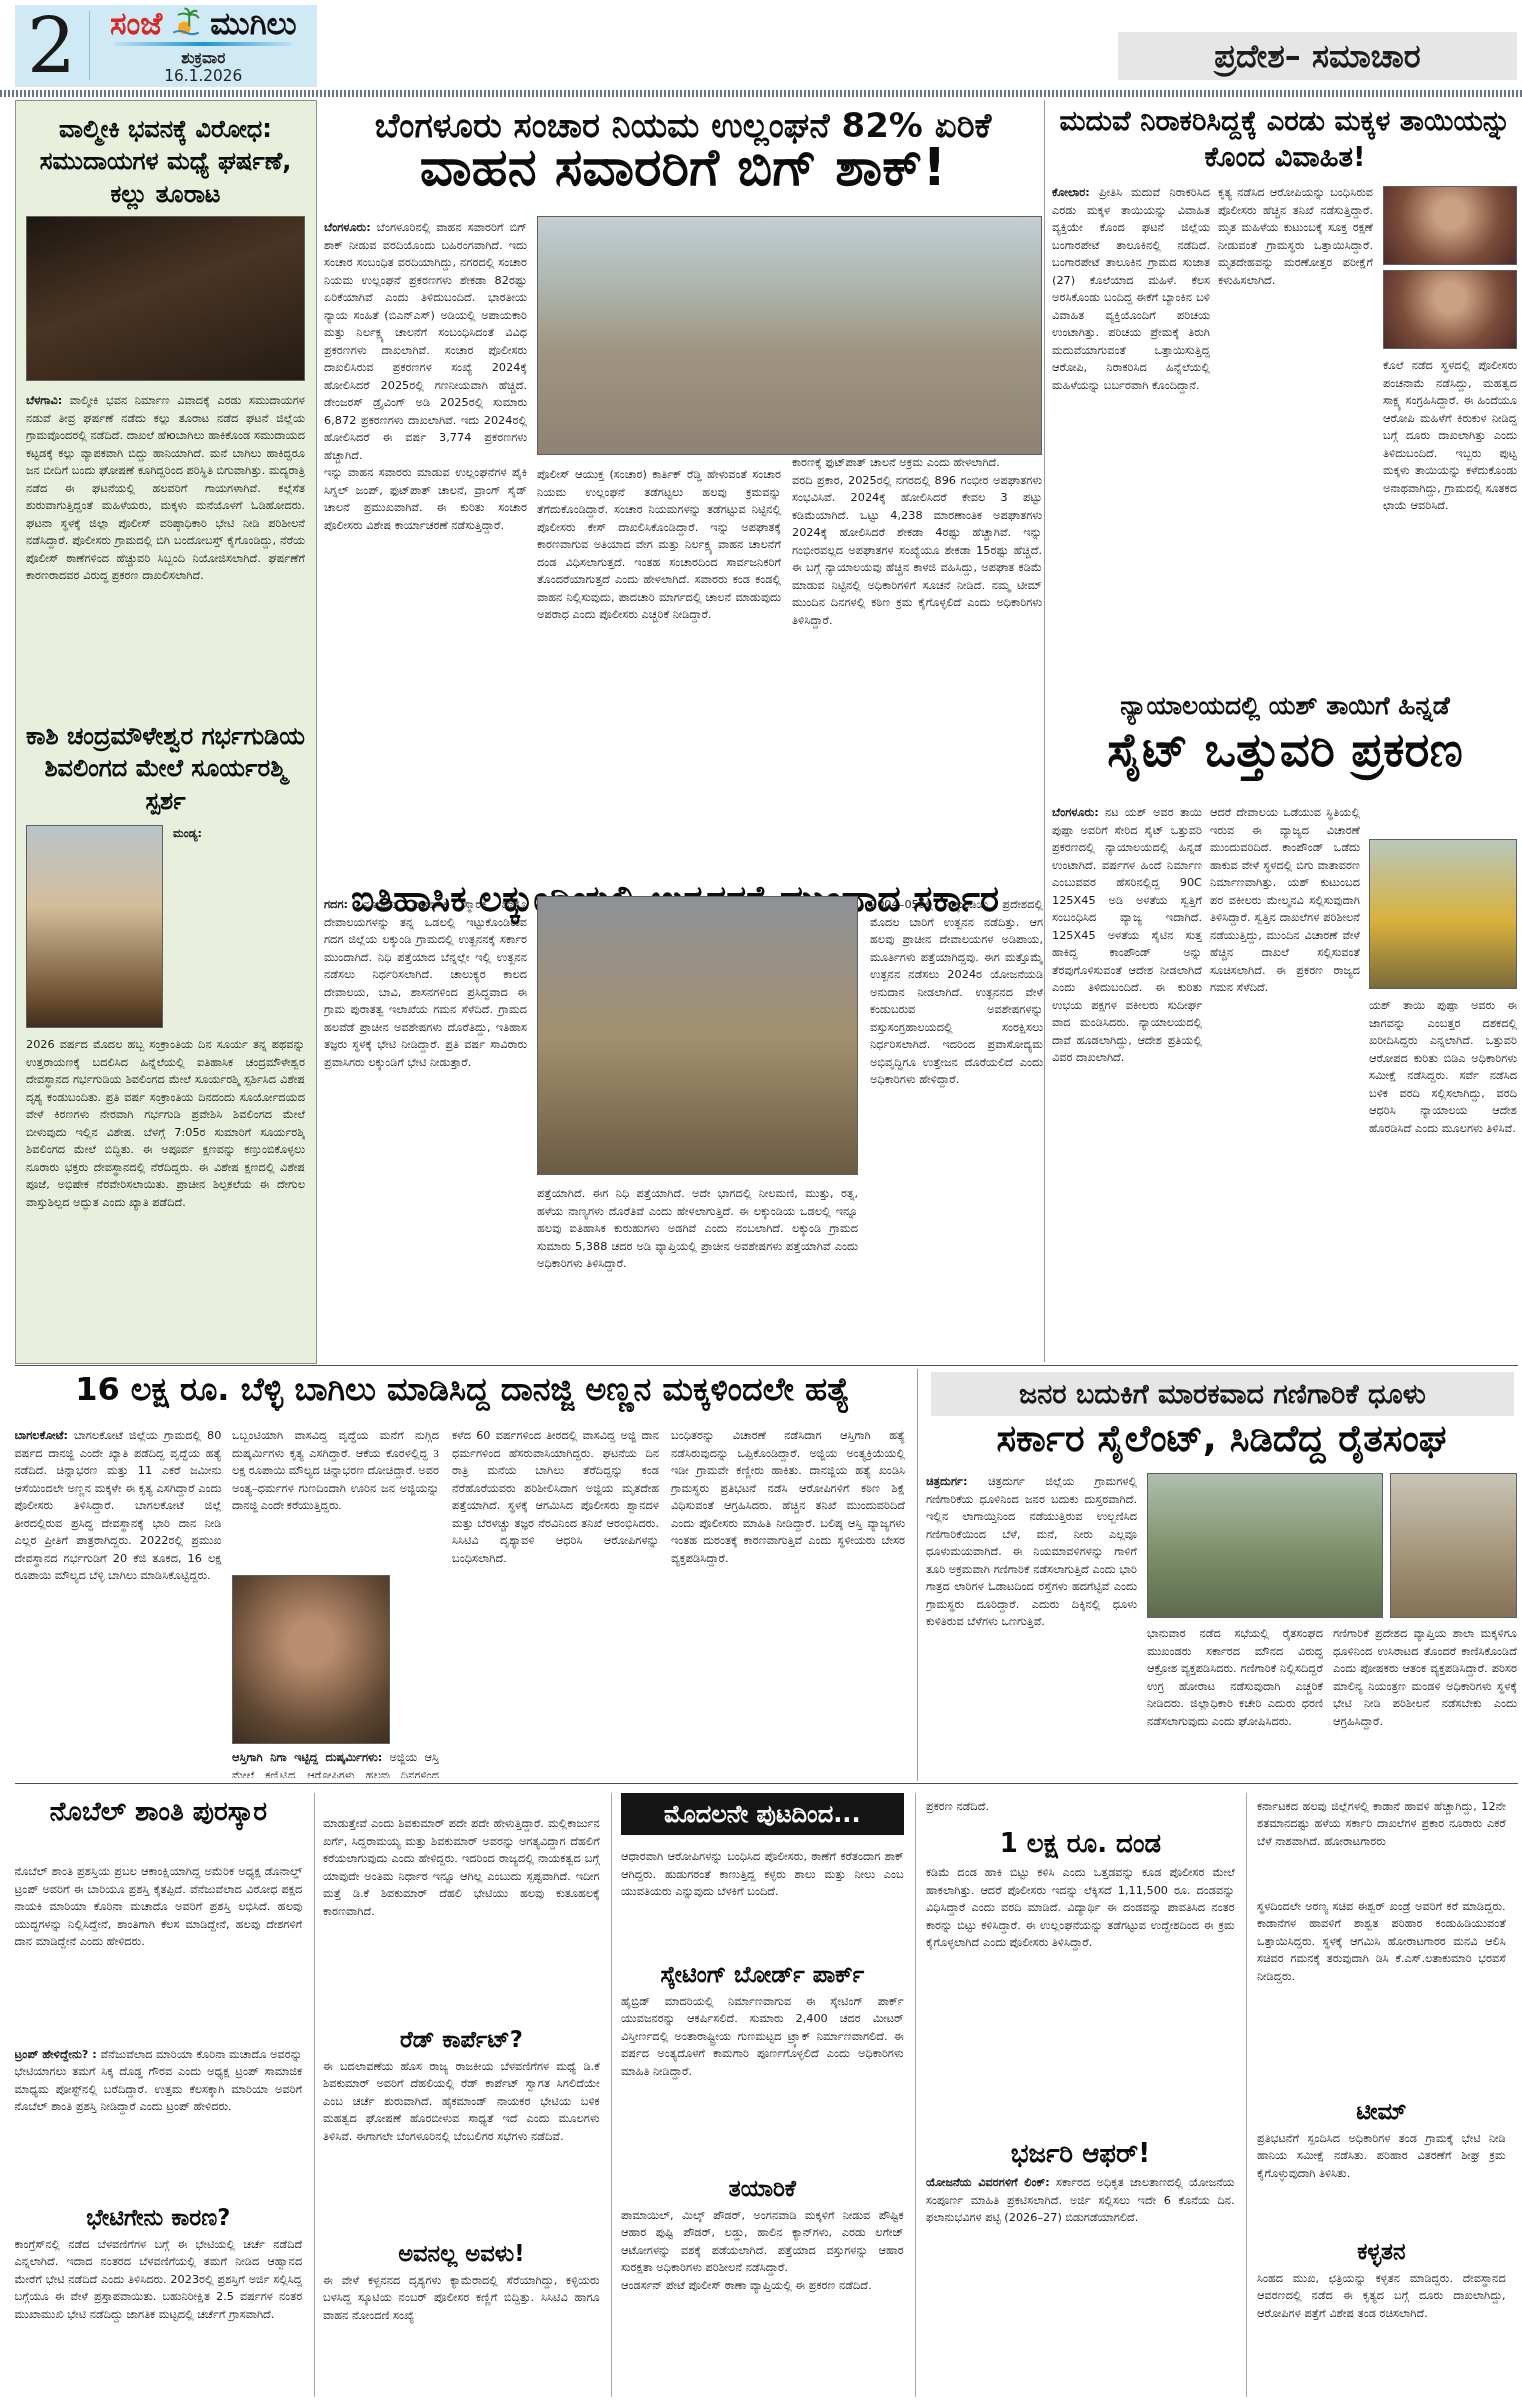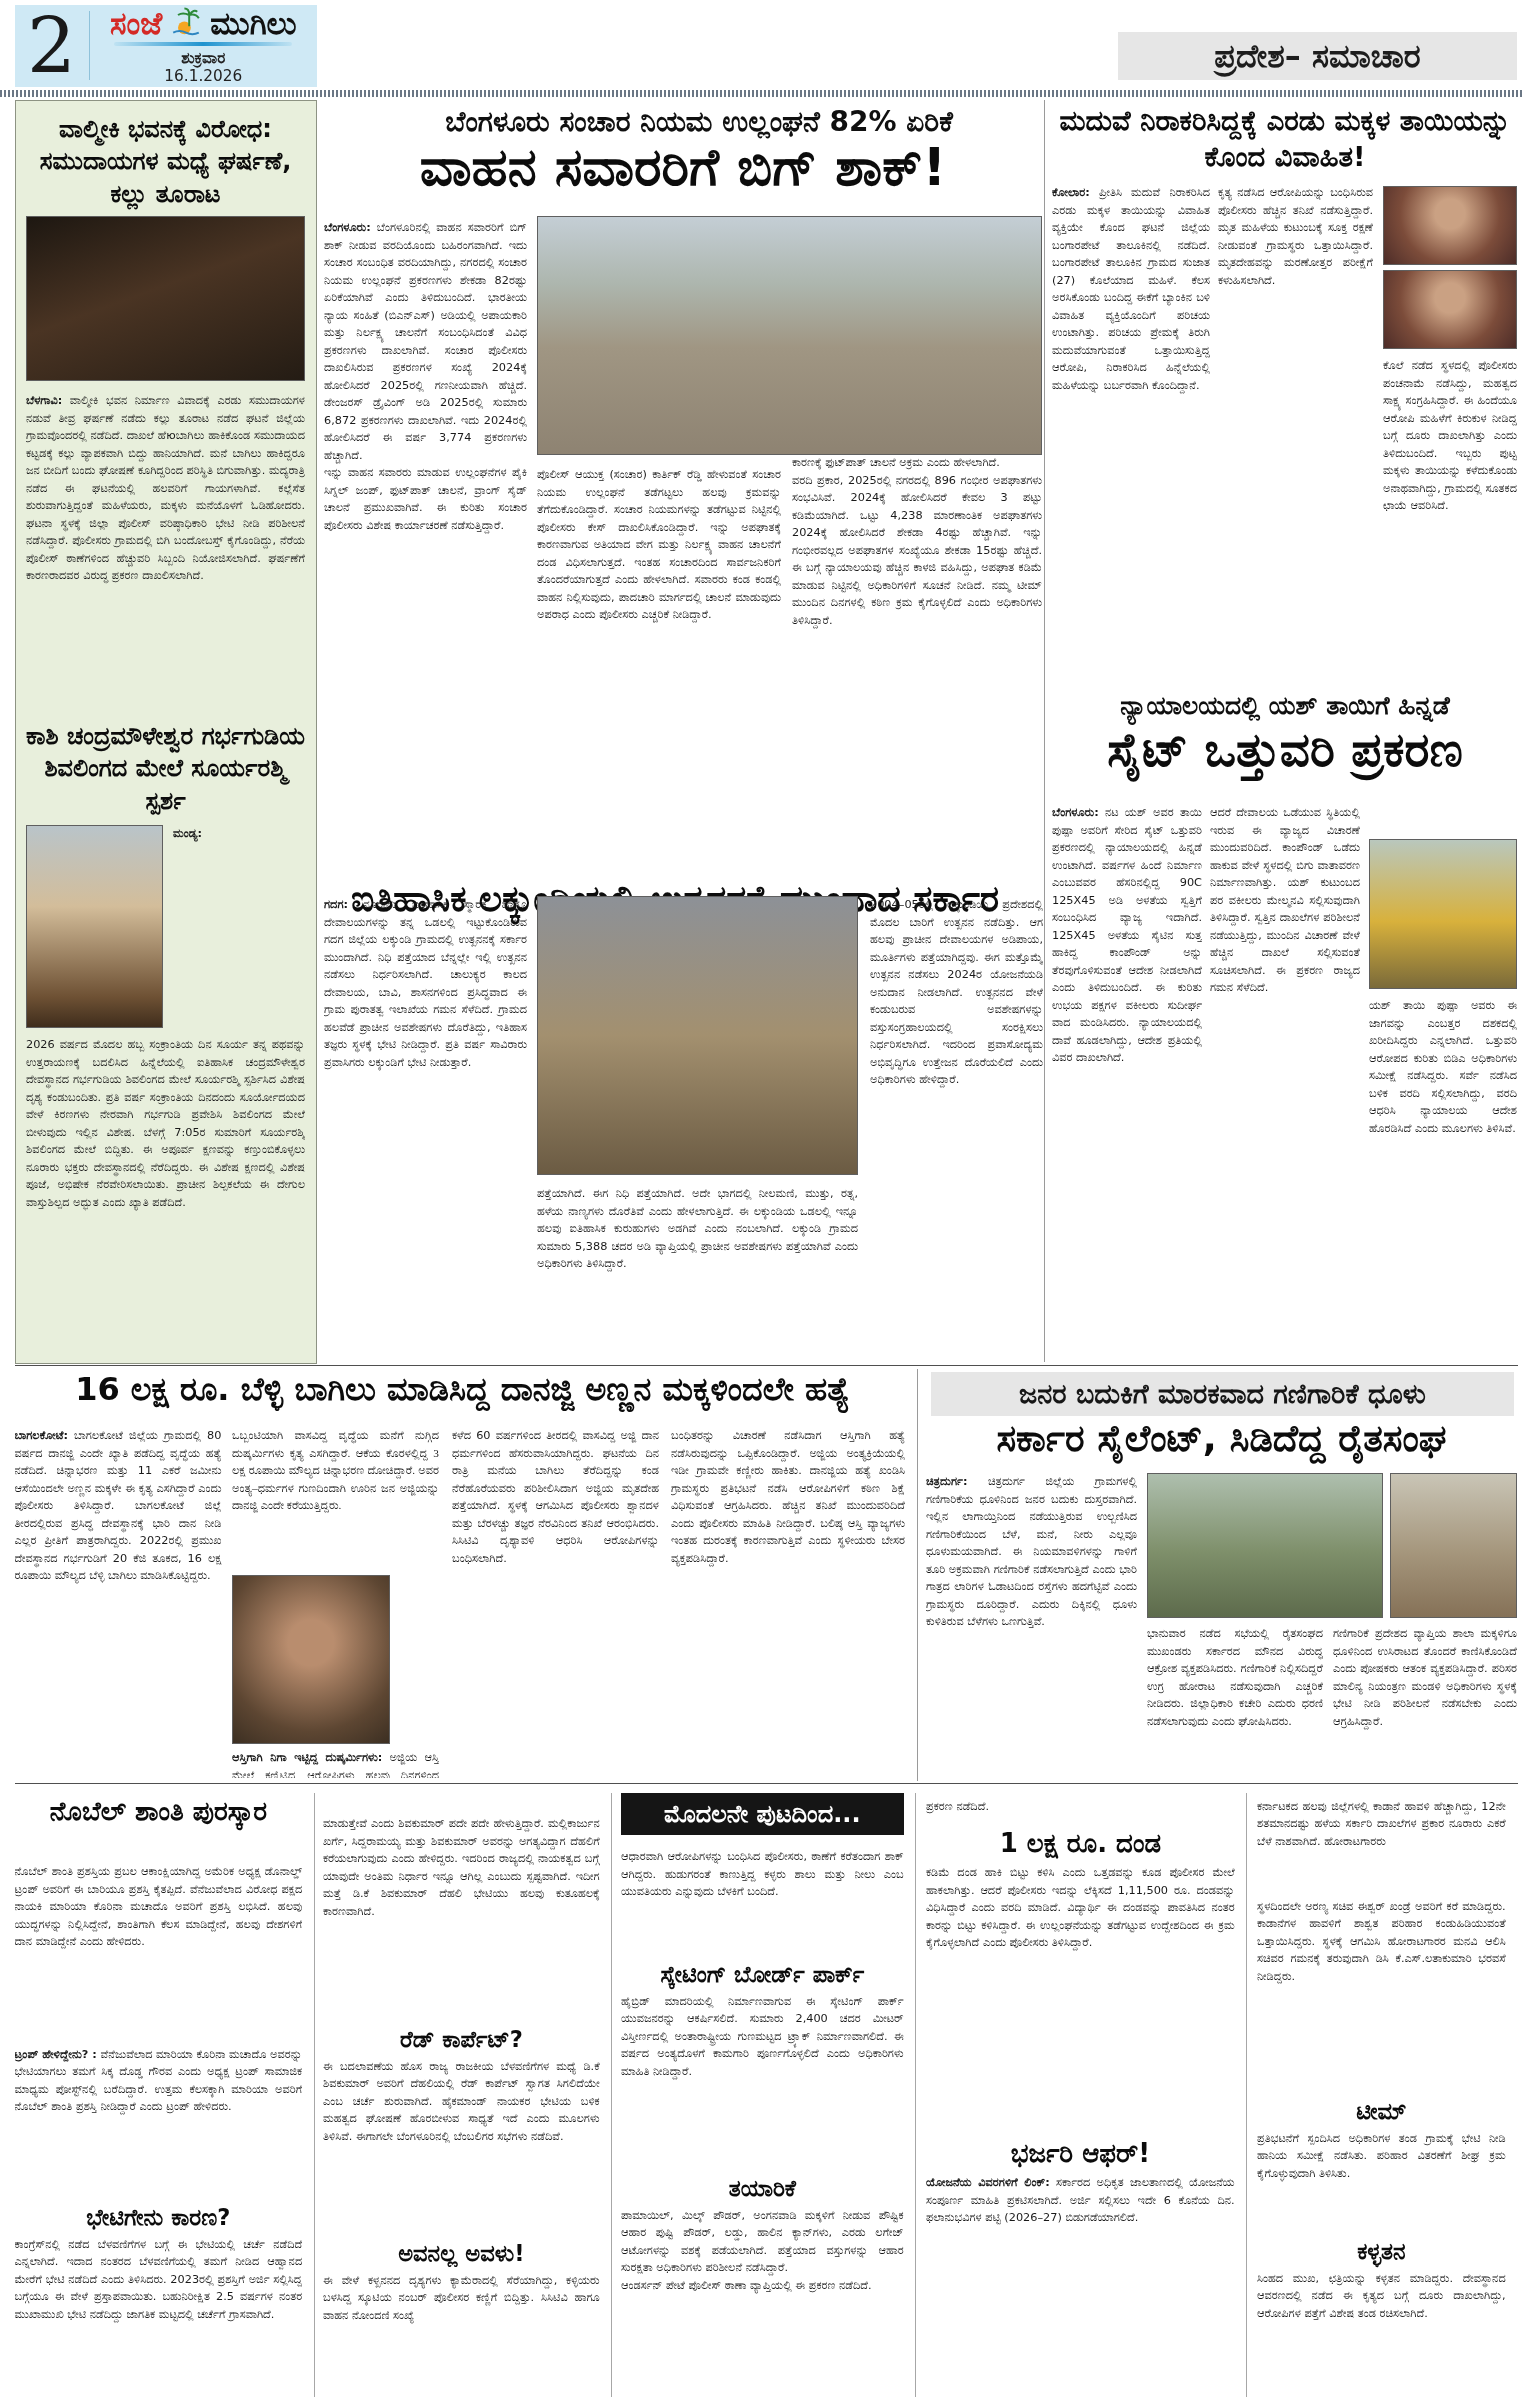--- a/index.html
+++ b/index.html
@@ -87,21 +87,21 @@
   <div class="abs headline" style="left:26px;top:113px;width:279px;font-size:24px;line-height:1.35;">ವಾಲ್ಮೀಕಿ ಭವನಕ್ಕೆ ವಿರೋಧ: ಸಮುದಾಯಗಳ ಮಧ್ಯೆ ಘರ್ಷಣೆ, ಕಲ್ಲು ತೂರಾಟ</div>
   <div class="abs photo ph-clash" style="left:26px;top:216px;width:279px;height:165px;"></div>
   <div class="abs body" style="left:26px;top:392px;width:279px;height:310px;"><b class="lead-b">ಬೆಳಗಾವಿ:</b><span> ವಾಲ್ಮೀಕಿ ಭವನ ನಿರ್ಮಾಣ ವಿವಾದಕ್ಕೆ ಎರಡು ಸಮುದಾಯಗಳ ನಡುವೆ ತೀವ್ರ ಘರ್ಷಣೆ ನಡೆದು ಕಲ್ಲು ತೂರಾಟ ನಡೆದ ಘಟನೆ ಜಿಲ್ಲೆಯ ಗ್ರಾಮವೊಂದರಲ್ಲಿ ನಡೆದಿದೆ. ದಾಖಲೆ ಹೆюಬಾಗಿಲು ಹಾಕಿಕೊಂಡ ಸಮುದಾಯದ ಕಟ್ಟಡಕ್ಕೆ ಕಲ್ಲು ವ್ಯಾಪಕವಾಗಿ ಬಿದ್ದು ಹಾನಿಯಾಗಿದೆ. ಮನೆ ಬಾಗಿಲು ಹಾಕಿದ್ದರೂ ಜನ ಬೀದಿಗೆ ಬಂದು ಘೋಷಣೆ ಕೂಗಿದ್ದರಿಂದ ಪರಿಸ್ಥಿತಿ ಬಿಗುವಾಗಿತ್ತು. ಮದ್ಯರಾತ್ರಿ ನಡೆದ ಈ ಘಟನೆಯಲ್ಲಿ ಹಲವರಿಗೆ ಗಾಯಗಳಾಗಿವೆ. ಕಲ್ಲೆಸೆತ ಶುರುವಾಗುತ್ತಿದ್ದಂತೆ ಮಹಿಳೆಯರು, ಮಕ್ಕಳು ಮನೆಯೊಳಗೆ ಓಡಿಹೋದರು. ಘಟನಾ ಸ್ಥಳಕ್ಕೆ ಜಿಲ್ಲಾ ಪೊಲೀಸ್ ವರಿಷ್ಠಾಧಿಕಾರಿ ಭೇಟಿ ನೀಡಿ ಪರಿಶೀಲನೆ ನಡೆಸಿದ್ದಾರೆ. ಪೊಲೀಸರು ಗ್ರಾಮದಲ್ಲಿ ಬಿಗಿ ಬಂದೋಬಸ್ತ್ ಕೈಗೊಂಡಿದ್ದು, ನೆರೆಯ ಪೊಲೀಸ್ ಠಾಣೆಗಳಿಂದ ಹೆಚ್ಚುವರಿ ಸಿಬ್ಬಂದಿ ನಿಯೋಜಿಸಲಾಗಿದೆ. ಘರ್ಷಣೆಗೆ ಕಾರಣರಾದವರ ವಿರುದ್ಧ ಪ್ರಕರಣ ದಾಖಲಿಸಲಾಗಿದೆ.</span></div>
   <div class="abs headline" style="left:26px;top:720px;width:279px;font-size:24px;line-height:1.35;">ಕಾಶಿ ಚಂದ್ರಮೌಳೇಶ್ವರ ಗರ್ಭಗುಡಿಯ ಶಿವಲಿಂಗದ ಮೇಲೆ ಸೂರ್ಯರಶ್ಮಿ ಸ್ಪರ್ಶ</div>
   <div class="abs photo ph-temple" style="left:26px;top:825px;width:137px;height:203px;"></div>
   <div class="abs body" style="left:173px;top:825px;width:132px;height:203px;"><b class="lead-b">ಮಂಡ್ಯ:</b></div>
   <div class="abs body" style="left:26px;top:1036px;width:279px;height:320px;"> 2026 ವರ್ಷದ ಮೊದಲ ಹಬ್ಬ ಸಂಕ್ರಾಂತಿಯ ದಿನ ಸೂರ್ಯ ತನ್ನ ಪಥವನ್ನು ಉತ್ತರಾಯಣಕ್ಕೆ ಬದಲಿಸಿದ ಹಿನ್ನೆಲೆಯಲ್ಲಿ ಐತಿಹಾಸಿಕ ಚಂದ್ರಮೌಳೇಶ್ವರ ದೇವಸ್ಥಾನದ ಗರ್ಭಗುಡಿಯ ಶಿವಲಿಂಗದ ಮೇಲೆ ಸೂರ್ಯರಶ್ಮಿ ಸ್ಪರ್ಶಿಸಿದ ವಿಶೇಷ ದೃಶ್ಯ ಕಂಡುಬಂದಿತು. ಪ್ರತಿ ವರ್ಷ ಸಂಕ್ರಾಂತಿಯ ದಿನದಂದು ಸೂರ್ಯೋದಯದ ವೇಳೆ ಕಿರಣಗಳು ನೇರವಾಗಿ ಗರ್ಭಗುಡಿ ಪ್ರವೇಶಿಸಿ ಶಿವಲಿಂಗದ ಮೇಲೆ ಬೀಳುವುದು ಇಲ್ಲಿನ ವಿಶೇಷ. ಬೆಳಗ್ಗೆ 7:05ರ ಸುಮಾರಿಗೆ ಸೂರ್ಯರಶ್ಮಿ ಶಿವಲಿಂಗದ ಮೇಲೆ ಬಿದ್ದಿತು. ಈ ಅಪೂರ್ವ ಕ್ಷಣವನ್ನು ಕಣ್ತುಂಬಿಕೊಳ್ಳಲು ನೂರಾರು ಭಕ್ತರು ದೇವಸ್ಥಾನದಲ್ಲಿ ನೆರೆದಿದ್ದರು. ಈ ವಿಶೇಷ ಕ್ಷಣದಲ್ಲಿ ವಿಶೇಷ ಪೂಜೆ, ಅಭಿಷೇಕ ನೆರವೇರಿಸಲಾಯಿತು. ಪ್ರಾಚೀನ ಶಿಲ್ಪಕಲೆಯ ಈ ದೇಗುಲ ವಾಸ್ತುಶಿಲ್ಪದ ಅದ್ಭುತ ಎಂದು ಖ್ಯಾತಿ ಪಡೆದಿದೆ.</div>
 
   <div class="abs vrule" style="left:1044px;top:100px;height:1262px;"></div>
 
-  <div class="abs kicker" style="left:340px;top:105px;width:718px;font-size:28px;">ಬೆಂಗಳೂರು ಸಂಚಾರ ನಿಯಮ ಉಲ್ಲಂಘನೆ 82% ಏರಿಕೆ</div>
+  <div class="abs kicker" style="left:324px;top:105px;width:718px;font-size:34px;">ಬೆಂಗಳೂರು ಸಂಚಾರ ನಿಯಮ ಉಲ್ಲಂಘನೆ 82% ಏರಿಕೆ</div>
   <div class="abs headline" style="left:324px;top:139px;width:718px;font-size:52px;line-height:1.1;">ವಾಹನ ಸವಾರರಿಗೆ ಬಿಗ್ ಶಾಕ್!</div>
   <div class="abs photo ph-traffic" style="left:537px;top:216px;width:505px;height:239px;"></div>
   <div class="abs body" style="left:324px;top:219px;width:203px;height:610px;"><b class="lead-b">ಬೆಂಗಳೂರು:</b><span> ಬೆಂಗಳೂರಿನಲ್ಲಿ ವಾಹನ ಸವಾರರಿಗೆ ಬಿಗ್ ಶಾಕ್ ನೀಡುವ ವರದಿಯೊಂದು ಬಹಿರಂಗವಾಗಿದೆ. ಇದು ಸಂಚಾರ ಸಂಬಂಧಿತ ವರದಿಯಾಗಿದ್ದು, ನಗರದಲ್ಲಿ ಸಂಚಾರ ನಿಯಮ ಉಲ್ಲಂಘನೆ ಪ್ರಕರಣಗಳು ಶೇಕಡಾ 82ರಷ್ಟು ಏರಿಕೆಯಾಗಿವೆ ಎಂದು ತಿಳಿದುಬಂದಿದೆ. ಭಾರತೀಯ ನ್ಯಾಯ ಸಂಹಿತೆ (ಬಿಎನ್‌ಎಸ್) ಅಡಿಯಲ್ಲಿ ಅಪಾಯಕಾರಿ ಮತ್ತು ನಿರ್ಲಕ್ಷ್ಯ ಚಾಲನೆಗೆ ಸಂಬಂಧಿಸಿದಂತೆ ವಿವಿಧ ಪ್ರಕರಣಗಳು ದಾಖಲಾಗಿವೆ. ಸಂಚಾರ ಪೊಲೀಸರು ದಾಖಲಿಸಿರುವ ಪ್ರಕರಣಗಳ ಸಂಖ್ಯೆ 2024ಕ್ಕೆ ಹೋಲಿಸಿದರೆ 2025ರಲ್ಲಿ ಗಣನೀಯವಾಗಿ ಹೆಚ್ಚಿದೆ. ಡೇಂಜರಸ್ ಡ್ರೈವಿಂಗ್ ಅಡಿ 2025ರಲ್ಲಿ ಸುಮಾರು 6,872 ಪ್ರಕರಣಗಳು ದಾಖಲಾಗಿವೆ. ಇದು 2024ರಲ್ಲಿ ಹೋಲಿಸಿದರೆ ಈ ವರ್ಷ 3,774 ಪ್ರಕರಣಗಳು ಹೆಚ್ಚಾಗಿದೆ.
 ಇನ್ನು ವಾಹನ ಸವಾರರು ಮಾಡುವ ಉಲ್ಲಂಘನೆಗಳ ಪೈಕಿ ಸಿಗ್ನಲ್ ಜಂಪ್, ಫುಟ್‌ಪಾತ್ ಚಾಲನೆ, ವ್ರಾಂಗ್ ಸೈಡ್ ಚಾಲನೆ ಪ್ರಮುಖವಾಗಿವೆ. ಈ ಕುರಿತು ಸಂಚಾರ ಪೊಲೀಸರು ವಿಶೇಷ ಕಾರ್ಯಾಚರಣೆ ನಡೆಸುತ್ತಿದ್ದಾರೆ.</span></div>
   <div class="abs body" style="left:537px;top:466px;width:244px;height:363px;"> ಪೊಲೀಸ್ ಆಯುಕ್ತ (ಸಂಚಾರ) ಕಾರ್ತಿಕ್ ರೆಡ್ಡಿ ಹೇಳುವಂತೆ ಸಂಚಾರ ನಿಯಮ ಉಲ್ಲಂಘನೆ ತಡೆಗಟ್ಟಲು ಹಲವು ಕ್ರಮವನ್ನು ತೆಗೆದುಕೊಂಡಿದ್ದಾರೆ. ಸಂಚಾರ ನಿಯಮಗಳನ್ನು ತಡೆಗಟ್ಟುವ ನಿಟ್ಟಿನಲ್ಲಿ ಪೊಲೀಸರು ಕೇಸ್ ದಾಖಲಿಸಿಕೊಂಡಿದ್ದಾರೆ. ಇನ್ನು ಅಪಘಾತಕ್ಕೆ ಕಾರಣವಾಗುವ ಅತಿಯಾದ ವೇಗ ಮತ್ತು ನಿರ್ಲಕ್ಷ್ಯ ವಾಹನ ಚಾಲನೆಗೆ ದಂಡ ವಿಧಿಸಲಾಗುತ್ತದೆ. ಇಂತಹ ಸಂಚಾರದಿಂದ ಸಾರ್ವಜನಿಕರಿಗೆ ತೊಂದರೆಯಾಗುತ್ತದೆ ಎಂದು ಹೇಳಲಾಗಿದೆ. ಸವಾರರು ಕಂಡ ಕಂಡಲ್ಲಿ ವಾಹನ ನಿಲ್ಲಿಸುವುದು, ಪಾದಚಾರಿ ಮಾರ್ಗದಲ್ಲಿ ಚಾಲನೆ ಮಾಡುವುದು ಅಪರಾಧ ಎಂದು ಪೊಲೀಸರು ಎಚ್ಚರಿಕೆ ನೀಡಿದ್ದಾರೆ.</div>
   <div class="abs body" style="left:792px;top:454px;width:250px;height:363px;"> ಕಾರಣಕ್ಕೆ ಫುಟ್‌ಪಾತ್ ಚಾಲನೆ ಅಕ್ರಮ ಎಂದು ಹೇಳಲಾಗಿದೆ.
 ವರದಿ ಪ್ರಕಾರ, 2025ರಲ್ಲಿ ನಗರದಲ್ಲಿ 896 ಗಂಭೀರ ಅಪಘಾತಗಳು ಸಂಭವಿಸಿವೆ. 2024ಕ್ಕೆ ಹೋಲಿಸಿದರೆ ಕೇವಲ 3 ಪಟ್ಟು ಕಡಿಮೆಯಾಗಿದೆ. ಒಟ್ಟು 4,238 ಮಾರಣಾಂತಿಕ ಅಪಘಾತಗಳು 2024ಕ್ಕೆ ಹೋಲಿಸಿದರೆ ಶೇಕಡಾ 4ರಷ್ಟು ಹೆಚ್ಚಾಗಿವೆ. ಇನ್ನು ಗಂಭೀರವಲ್ಲದ ಅಪಘಾತಗಳ ಸಂಖ್ಯೆಯೂ ಶೇಕಡಾ 15ರಷ್ಟು ಹೆಚ್ಚಿದೆ. ಈ ಬಗ್ಗೆ ನ್ಯಾಯಾಲಯವು ಹೆಚ್ಚಿನ ಕಾಳಜಿ ವಹಿಸಿದ್ದು, ಅಪಘಾತ ಕಡಿಮೆ ಮಾಡುವ ನಿಟ್ಟಿನಲ್ಲಿ ಅಧಿಕಾರಿಗಳಿಗೆ ಸೂಚನೆ ನೀಡಿದೆ. ನಮ್ಮ ಟೀಮ್ ಮುಂದಿನ ದಿನಗಳಲ್ಲಿ ಕಠಿಣ ಕ್ರಮ ಕೈಗೊಳ್ಳಲಿದೆ ಎಂದು ಅಧಿಕಾರಿಗಳು ತಿಳಿಸಿದ್ದಾರೆ.</div>
 
   <div class="abs headline" style="left:316px;top:838px;width:718px;font-size:36px;line-height:1.15;margin-top:40px;">ಐತಿಹಾಸಿಕ ಲಕ್ಕುಂಡಿಯಲ್ಲಿ ಉತ್ಖನನಕ್ಕೆ ಮುಂದಾದ ಸರ್ಕಾರ</div>
   <div class="abs body" style="left:324px;top:896px;width:203px;height:466px;"><b class="lead-b">ಗದಗ:</b><span> ನೂರಾರು ಐತಿಹಾಸಿಕ ಸ್ಮಾರಕ ಹಾಗೂ ದೇವಾಲಯಗಳನ್ನು ತನ್ನ ಒಡಲಲ್ಲಿ ಇಟ್ಟುಕೊಂಡಿರುವ ಗದಗ ಜಿಲ್ಲೆಯ ಲಕ್ಕುಂಡಿ ಗ್ರಾಮದಲ್ಲಿ ಉತ್ಖನನಕ್ಕೆ ಸರ್ಕಾರ ಮುಂದಾಗಿದೆ. ನಿಧಿ ಪತ್ತೆಯಾದ ಬೆನ್ನಲ್ಲೇ ಇಲ್ಲಿ ಉತ್ಖನನ ನಡೆಸಲು ನಿರ್ಧರಿಸಲಾಗಿದೆ. ಚಾಲುಕ್ಯರ ಕಾಲದ ದೇವಾಲಯ, ಬಾವಿ, ಶಾಸನಗಳಿಂದ ಪ್ರಸಿದ್ಧವಾದ ಈ ಗ್ರಾಮ ಪುರಾತತ್ವ ಇಲಾಖೆಯ ಗಮನ ಸೆಳೆದಿದೆ. ಗ್ರಾಮದ ಹಲವೆಡೆ ಪ್ರಾಚೀನ ಅವಶೇಷಗಳು ದೊರೆತಿದ್ದು, ಇತಿಹಾಸ ತಜ್ಞರು ಸ್ಥಳಕ್ಕೆ ಭೇಟಿ ನೀಡಿದ್ದಾರೆ. ಪ್ರತಿ ವರ್ಷ ಸಾವಿರಾರು ಪ್ರವಾಸಿಗರು ಲಕ್ಕುಂಡಿಗೆ ಭೇಟಿ ನೀಡುತ್ತಾರೆ.</span></div>

